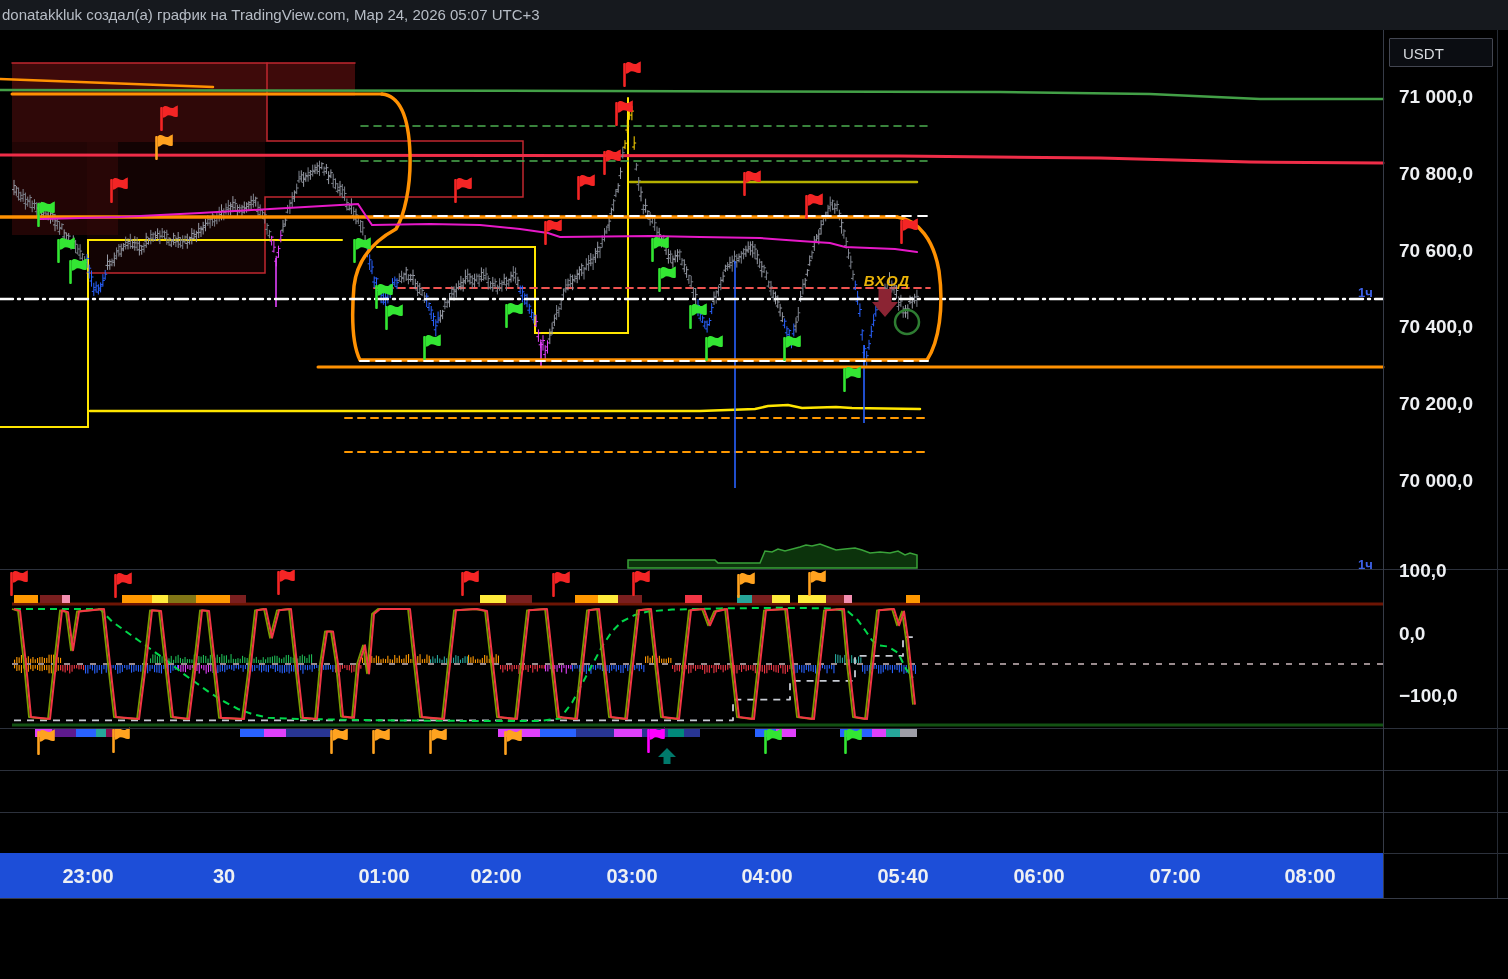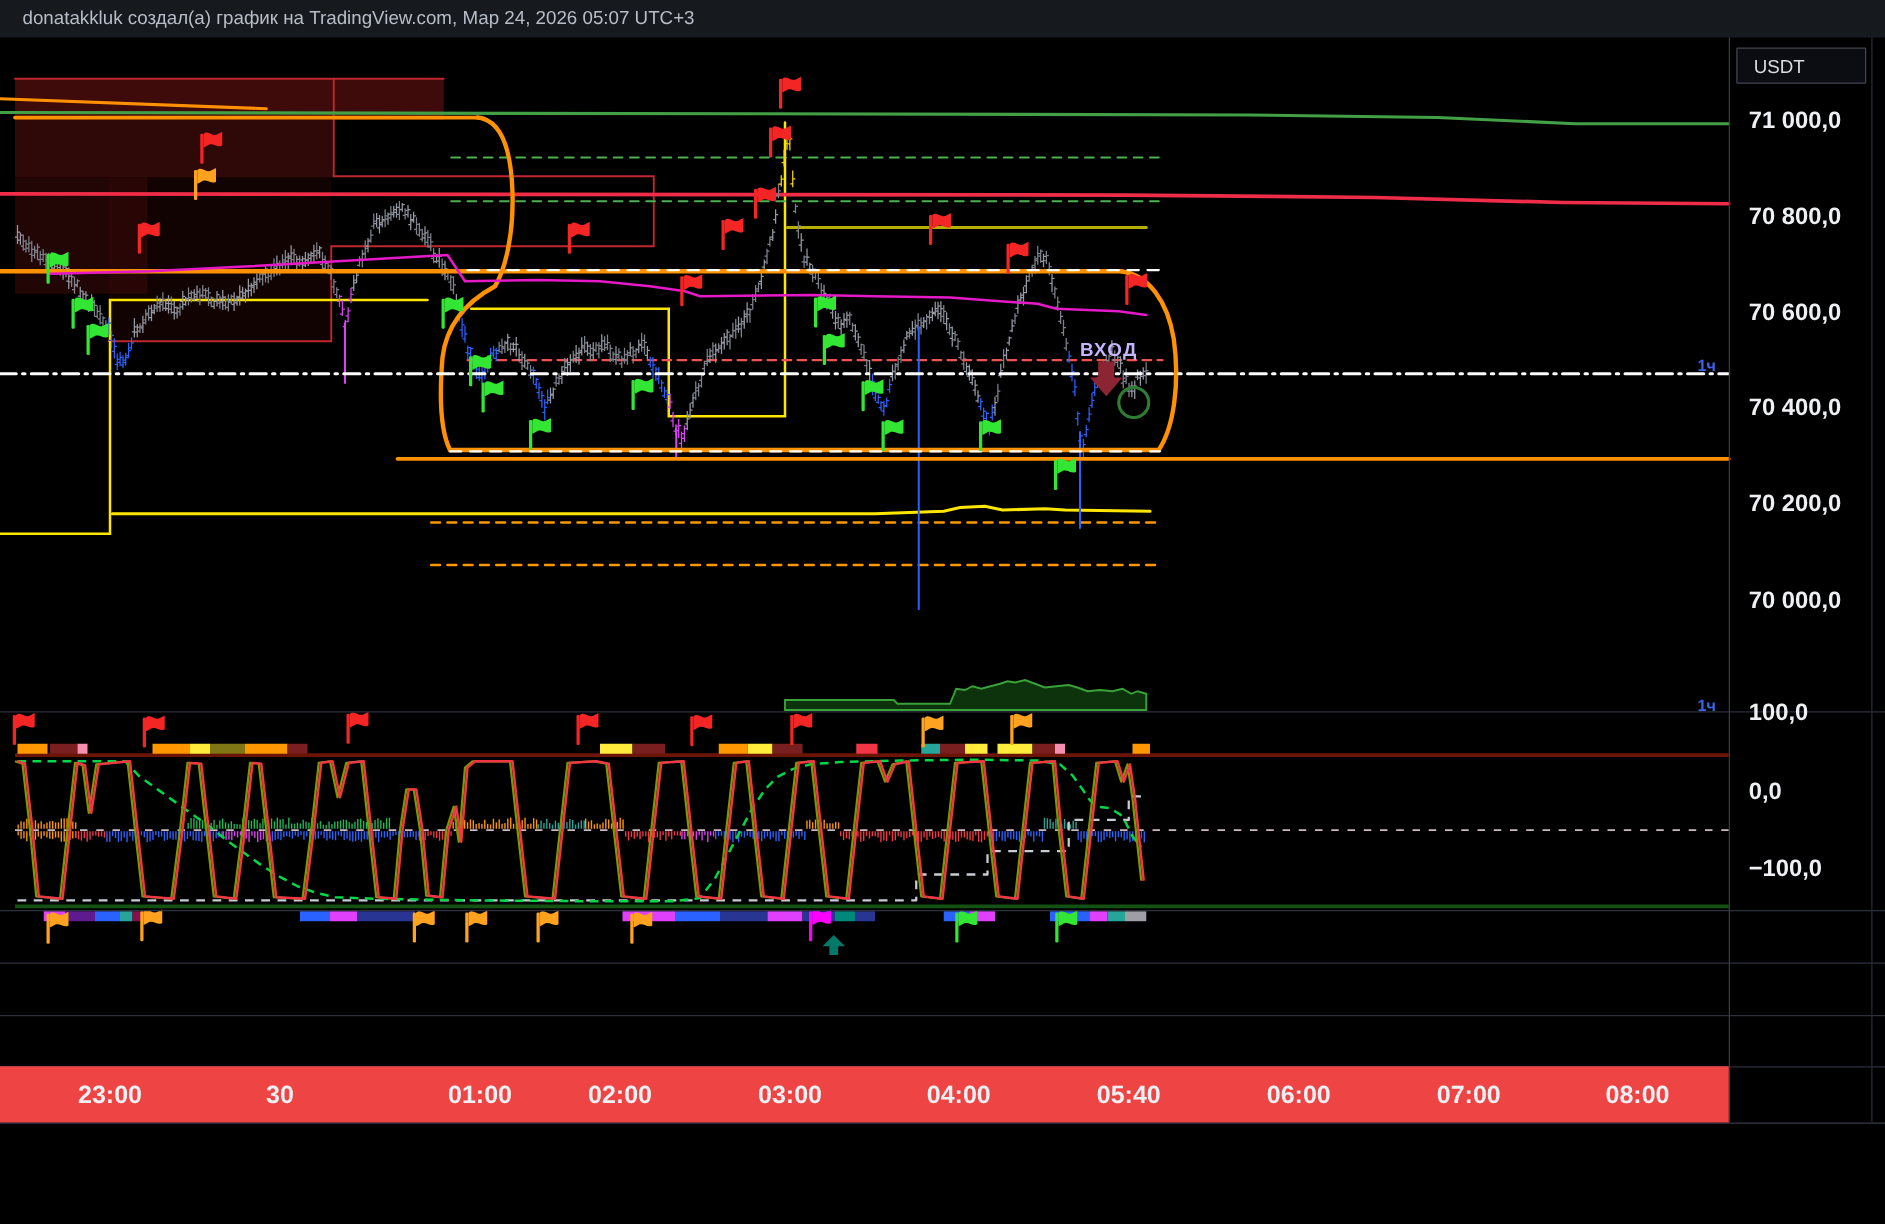--- a/index.html
+++ b/index.html
@@ -1,38 +1,38 @@
 <!DOCTYPE html>
 <html><head>
 <meta charset="utf-8">
 <style>
   html,body{margin:0;padding:0;background:#000;}
   .app{position:relative;width:1508px;height:979px;background:#000;overflow:hidden;
        font-family:"Liberation Sans","DejaVu Sans",sans-serif;}
   .topbar{position:absolute;left:0;top:0;width:1508px;height:30px;background:#16191e;
-          color:#b7bdc6;font-size:15px;line-height:30px;padding-left:18px;box-sizing:border-box;}
+          color:#b7bdc6;font-size:15px;line-height:30px;padding-left:2px;box-sizing:border-box;}
   #chart-svg{position:absolute;left:0;top:30px;}
   .sep{position:absolute;left:0;width:1508px;height:1px;background:#2c313c;}
   .axis-border{position:absolute;top:30px;height:868px;width:1px;background:#363b47;}
   .price-axis{position:absolute;left:1383px;top:30px;width:125px;height:868px;}
   .usdt-btn{position:absolute;left:6px;top:8px;width:104px;height:29px;border:1px solid #434651;
             border-radius:1px;color:#d8dbe0;font-size:15px;line-height:29px;padding-left:13px;
             box-sizing:border-box;background:#0b0d12;}
   .pa-label{position:absolute;left:0;width:118px;text-align:left;padding-left:16px;
             color:#eef0f3;font-size:19px;font-weight:700;transform:translateY(-50%);white-space:nowrap;}
   .price-tag{position:absolute;left:0;top:225px;width:118px;height:55px;background:#858b98;
              border-radius:2px;color:#ffffff;padding-left:16px;box-sizing:border-box;}
   .price-tag .p1{font-size:19px;font-weight:700;margin-top:5px;}
   .price-tag .p2{font-size:16px;}
   .iv-badge{position:absolute;color:#3d62e8;font-size:13px;font-weight:700;}
-  .time-axis{position:absolute;left:0;top:853px;width:1383px;height:45px;background:#ef4444;}
+  .time-axis{position:absolute;left:0;top:853px;width:1383px;height:45px;background:#1d4ed8;}
   .t-label{position:absolute;top:12px;transform:translateX(-50%);color:#eef0f3;
            font-size:20px;font-weight:700;white-space:nowrap;}
-  .entry-label{position:absolute;color:#c4b5fd;font-size:15px;font-weight:700;letter-spacing:1px;
-               transform:translate(-50%,-50%);}
+  .entry-label{position:absolute;color:#eab308;font-size:15px;font-weight:700;letter-spacing:1px;
+               transform:translate(-50%,-50%);font-style:italic;}
   .bottombar{position:absolute;left:0;top:898px;width:1508px;height:81px;background:#1b1f29;}
   .brand{position:absolute;left:62px;top:24px;color:#cfd3dc;font-size:27px;font-weight:800;letter-spacing:.5px;}
   .logo-mark{position:absolute;left:22px;top:24px;}
 </style>
 </head>
 <body>
 
 <div class="app">
 
   <div class="topbar">

